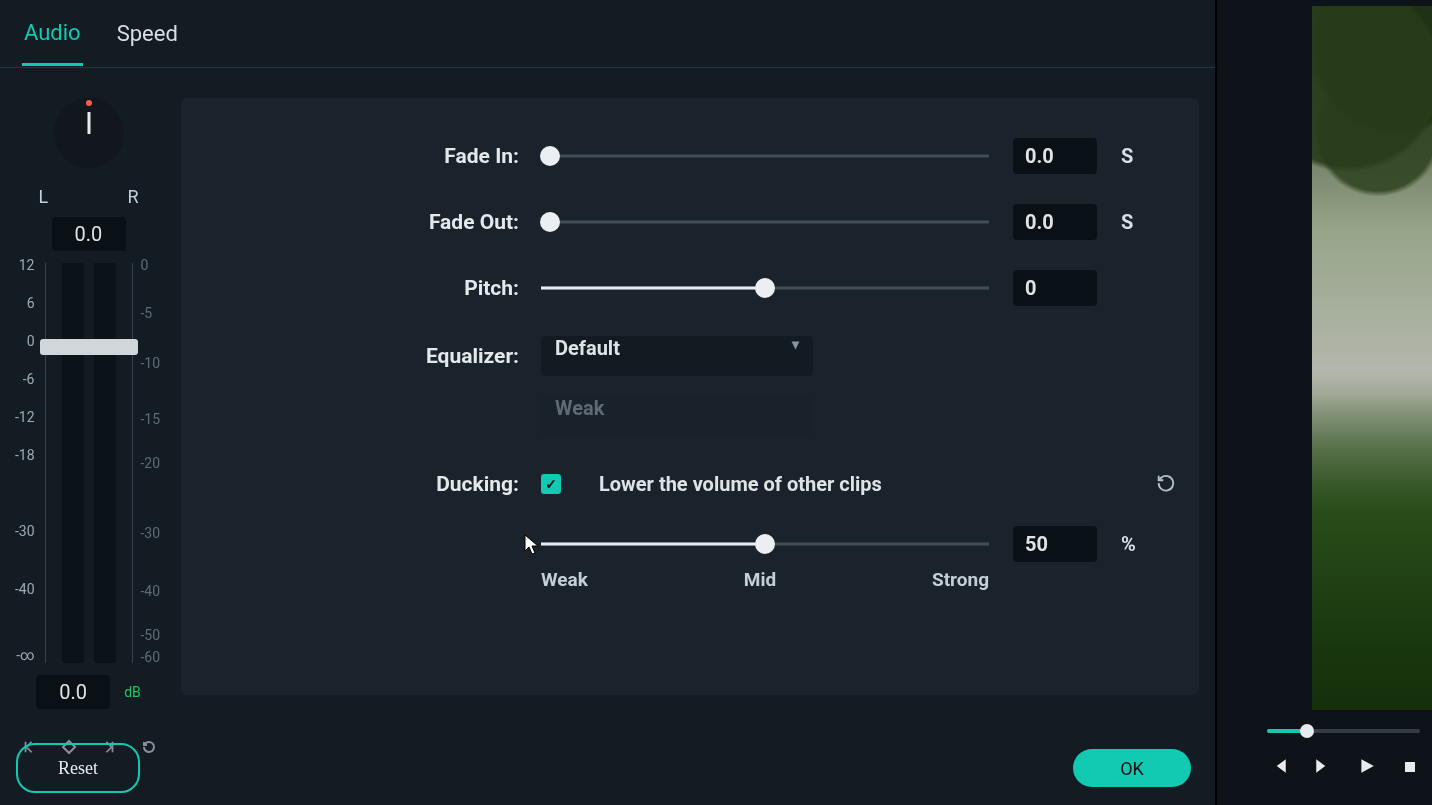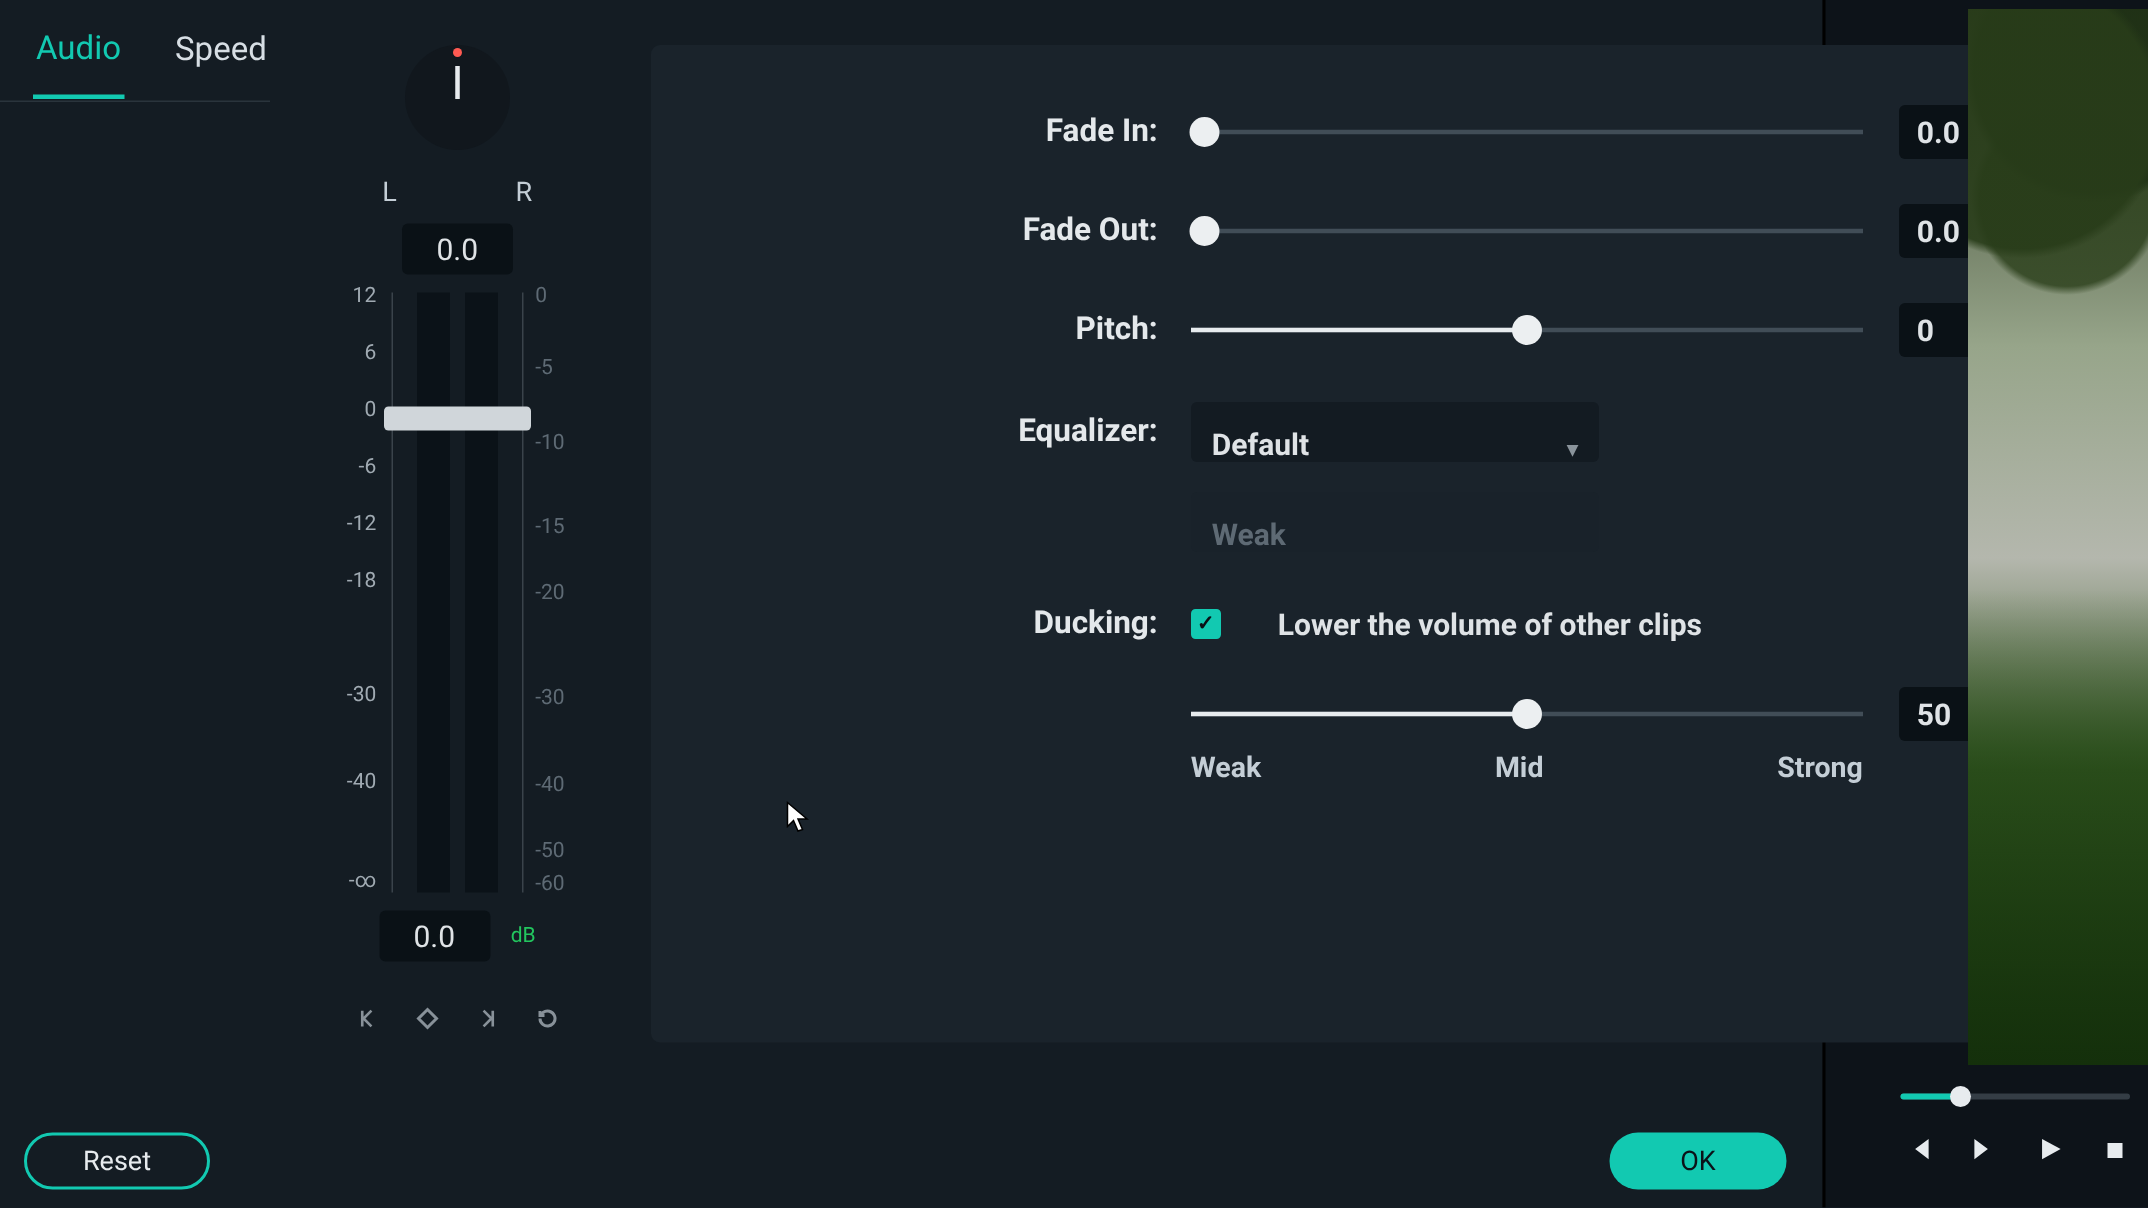--- a/index.html
+++ b/index.html
@@ -1,20 +1,20 @@
 <!DOCTYPE html>
 <html><head>
 <meta charset="utf-8">
 <style>
   * { box-sizing: border-box; margin: 0; padding: 0; font-family: -apple-system, "Segoe UI", Roboto, Arial, sans-serif; }
   html, body { width:1432px; height:805px; background:#141c23; color:#dfe3e6; overflow:hidden; }
   body { display:flex; }
 
   
-  .main { width:1215px; height:805px; display:flex; position:relative; }
+  .main { width:1215px; height:805px; display:flex; flex-direction:column; position:relative; }
   .tabs { height:68px; display:flex; align-items:center; padding-left:22px; border-bottom:1px solid #2a343c; gap:32px; }
   .tab { font-size:22px; color:#d7dee4; cursor:pointer; padding:18px 2px; }
   .tab.active { color:#12c9b1; border-bottom:3px solid #12c9b1; }
 
   .content { flex:1; display:flex; }
 
   
   .volcol { width:250px; display:flex; flex-direction:column; align-items:center; padding-top:30px; position:relative; }
   .knob { width:70px; height:70px; border-radius:50%; background:#11171d; position:relative; }
   .knob::after { content:""; position:absolute; left:50%; top:14px; width:3px; height:22px; background:#e7ebee; transform:translateX(-50%); }
@@ -47,34 +47,34 @@
   .row .ctrl { flex:1; display:flex; align-items:center; gap:24px; }
 
   .slider { position:relative; flex:1; max-width:448px; height:28px; cursor:pointer; }
   .slider .track { position:absolute; left:0; right:0; top:50%; height:3px; background:#414d57; transform:translateY(-50%); }
   .slider .fill { position:absolute; left:0; top:50%; height:3px; background:#e7ebee; transform:translateY(-50%); }
   .slider .handle { position:absolute; top:50%; width:20px; height:20px; background:#eceff1; border-radius:50%; transform:translate(-50%,-50%); }
 
   .numbox { width:84px; height:36px; background:#0a1116; border-radius:4px; display:flex; align-items:center; padding-left:12px; font-size:20px; }
   .unit { font-size:20px; color:#d7dee4; width:24px; }
 
-  .select { width:272px; height:40px; background:#131b22; border-radius:4px; display:flex; align-items:flex-end; justify-content:space-between; padding:0 14px; font-size:20px; cursor:pointer; }
+  .select { width:272px; height:40px; background:#131b22; border-radius:4px; display:flex; align-items:flex-start; justify-content:space-between; padding:0 14px; font-size:20px; cursor:pointer; }
   .select.dis { color:#5e6a74; background:#19222a; }
   .chev { font-size:14px; color:#8a949c; }
 
   .cb { width:20px; height:20px; border:2px solid #8a949c; border-radius:3px; display:inline-flex; align-items:center; justify-content:center; cursor:pointer; background:transparent; }
   .cb.checked { background:#12c9b1; border-color:#12c9b1; }
   .cb.checked::after { content:"✓"; color:#0a1116; font-size:14px; line-height:1; }
   .cblabel { font-size:20px; margin-left:14px; }
 
   .resetIcon { width:24px; height:24px; color:#b7c0c7; cursor:pointer; }
 
   
   .bottom { position:absolute; left:16px; right:24px; bottom:12px; display:flex; justify-content:space-between; align-items:center; }
-  .btn-reset { width:124px; height:38px; border:2px solid #12c9b1; border-radius:19px; color:#e7ebee; background:transparent; font-size:18px; cursor:pointer; }
+  .btn-reset { width:124px; height:50px; border:2px solid #12c9b1; border-radius:19px; color:#e7ebee; background:transparent; font-size:18px; cursor:pointer;font-family:Liberation Serif, serif; }
   .btn-ok { width:118px; height:38px; border:none; border-radius:19px; color:#0b1218; background:#12c9b1; font-size:18px; cursor:pointer; }
 
   
   .preview { width:217px; height:805px; background:#0d1319; display:flex; flex-direction:column; border-left:2px solid #000; }
   .preview .imgwrap { margin:6px 0 0 auto; width:120px; height:704px; background:linear-gradient(180deg,#2e3a24 0%,#97a58a 32%,#b4b7ad 52%,#3d5a28 72%,#203a12 100%); position:relative; overflow:hidden; }
   .imgwrap::before{content:"";position:absolute;inset:0;background:
      radial-gradient(circle at 30% 10%, rgba(40,60,25,.9) 0 14%, transparent 15%),
      radial-gradient(circle at 70% 6%, rgba(30,48,20,.9) 0 12%, transparent 13%),
      radial-gradient(circle at 55% 18%, rgba(46,66,30,.85) 0 10%, transparent 11%),
      linear-gradient(180deg, transparent 55%, rgba(30,70,18,.6) 70%, rgba(18,46,10,.85) 100%);

